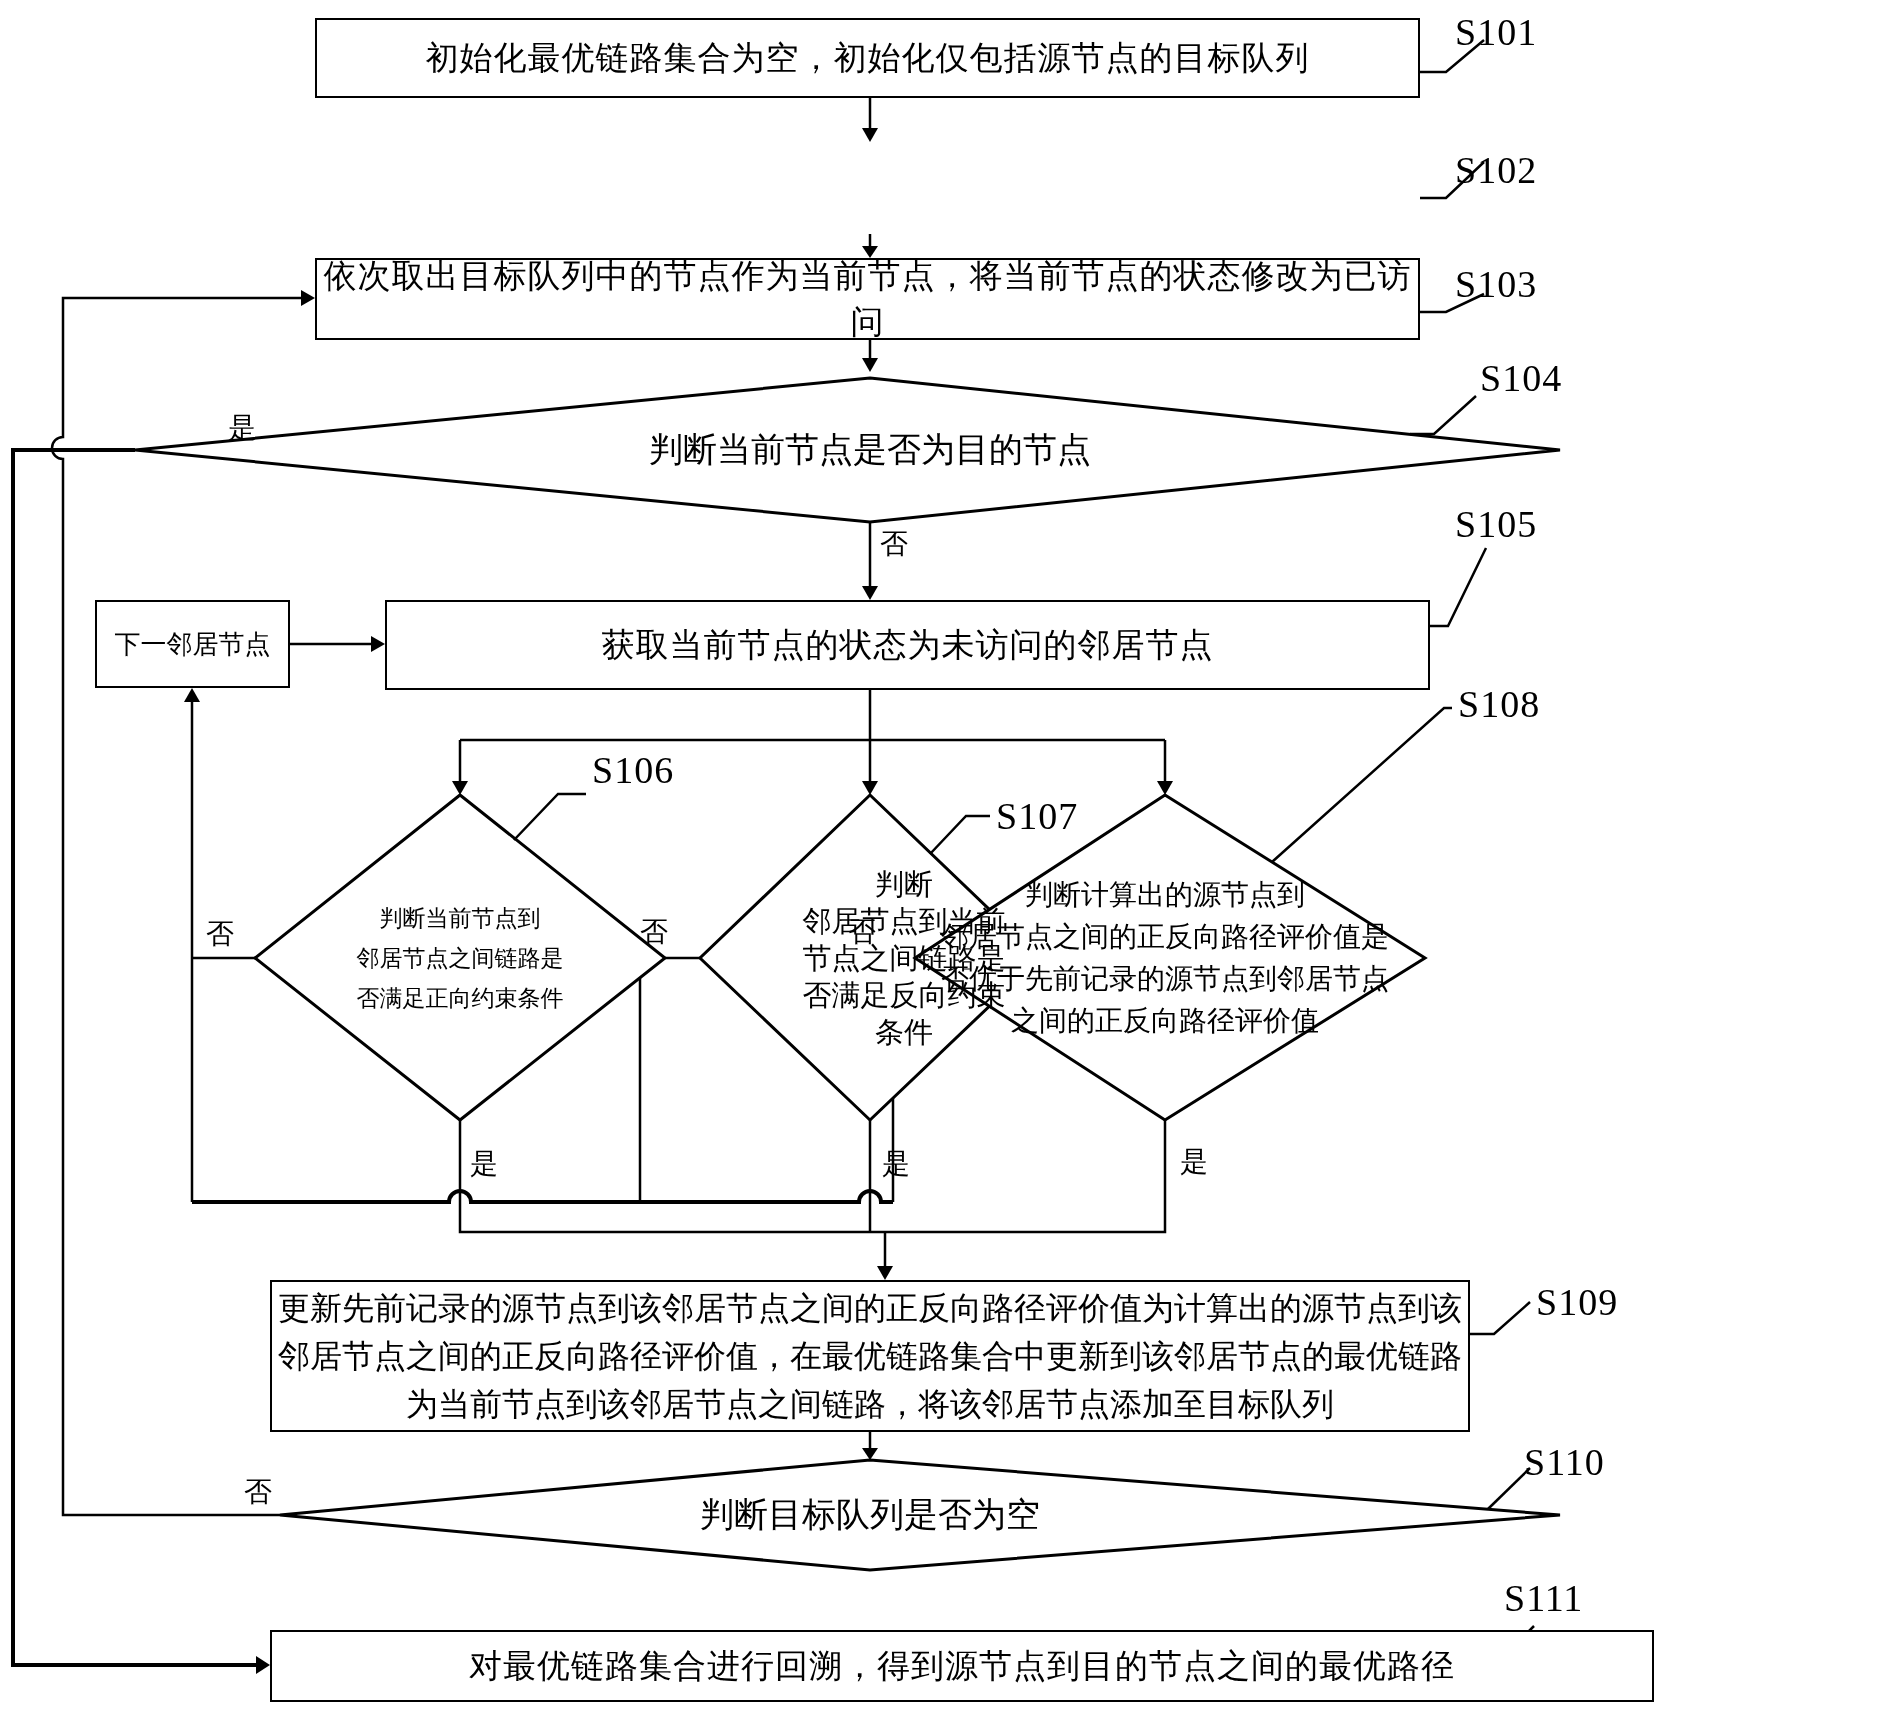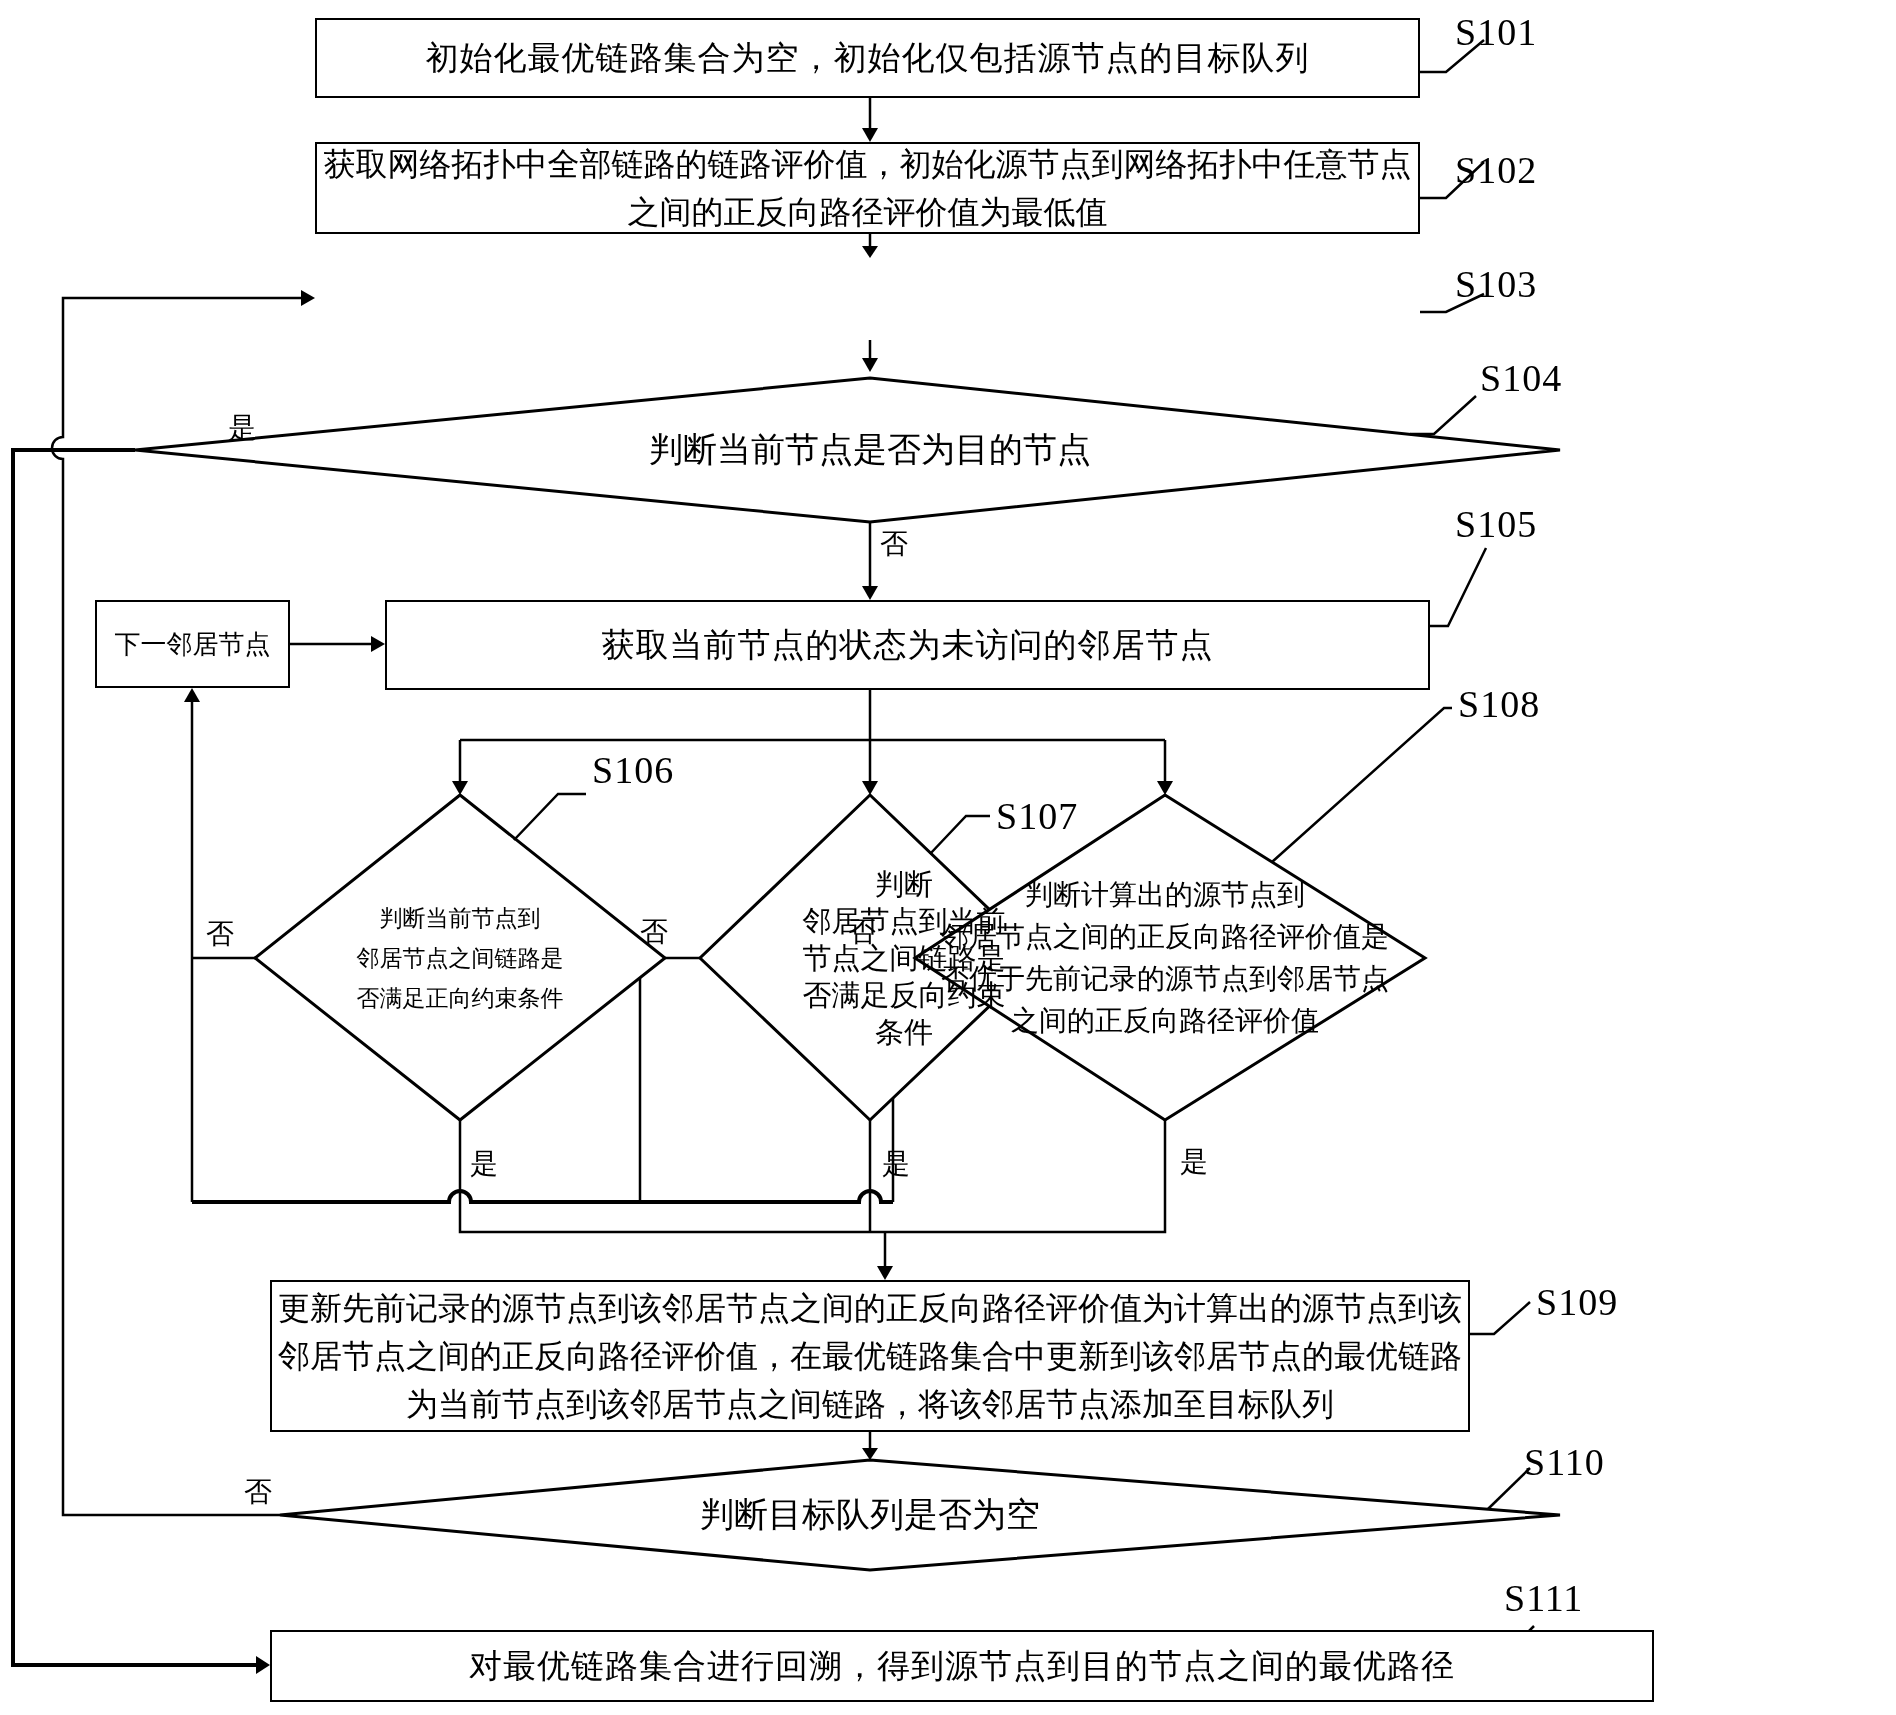--- a/index.html
+++ b/index.html
@@ -104,27 +104,24 @@
       <path d="M1470,1334 H1494 L1530,1302"></path>
       <path d="M1488,1509 L1530,1468"></path>
       <path d="M1470,1664 H1496 L1534,1626"></path>
     </g>
   </svg>
 
   <div class="box" style="left:315px;top:18px;width:1105px;height:80px;">
     <span class="btext">初始化最优链路集合为空，初始化仅包括源节点的目标队列</span>
   </div>
 
-  <div class="box" style="left:315px;top:142px;width:1105px;height:92px;">
-    <span class="btext-sm">
-      <span class="lines">获取网络拓扑中全部链路的链路评价值，初始化源节点到网络拓扑中任意节点</span>
-      <span class="lines">之间的正反向路径评价值为最低值</span>
-    </span>
+
+  <div class="box" style="left:315px;top:258px;width:1105px;height:82px;">
+    <span class="btext">依次取出目标队列中的节点作为当前节点，将当前节点的状态修改为已访问</span>
   </div>
-
 
   <div class="box" style="left:95px;top:600px;width:195px;height:88px;">
     <span style="font-size:26px;">下一邻居节点</span>
   </div>
 
   <div class="box" style="left:385px;top:600px;width:1045px;height:90px;">
     <span class="btext">获取当前节点的状态为未访问的邻居节点</span>
   </div>
 
   <div class="box" style="left:270px;top:1280px;width:1200px;height:152px;">

